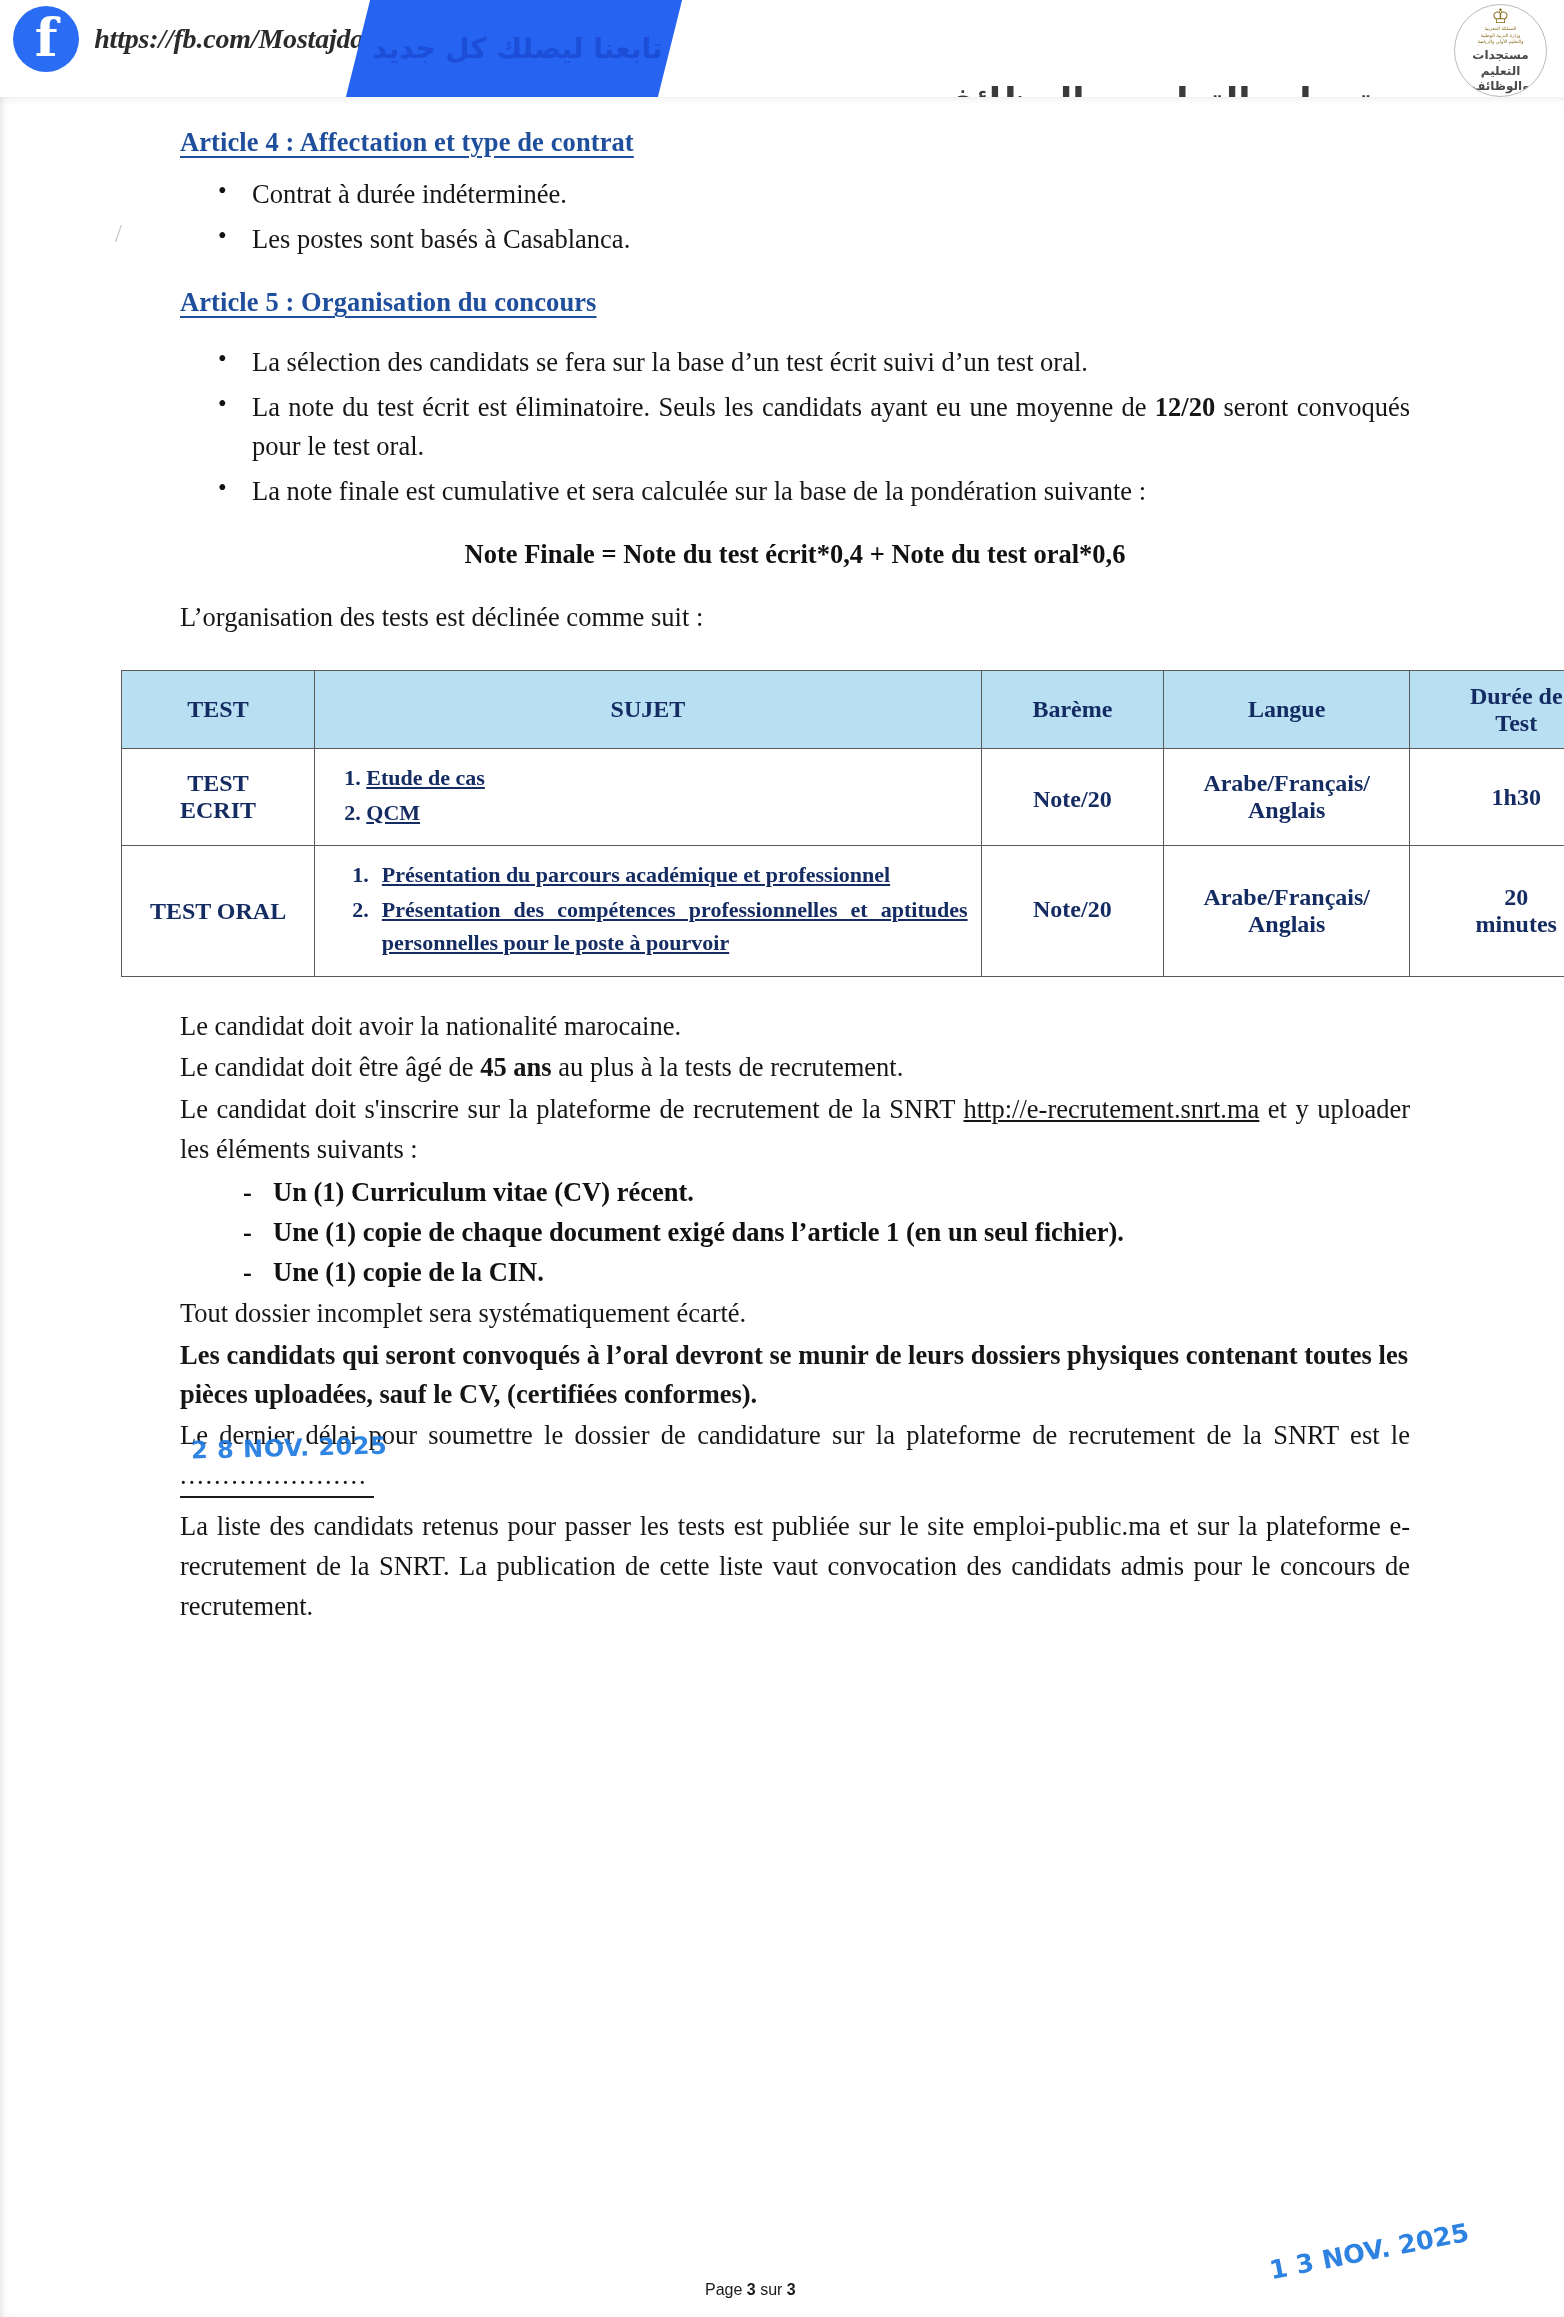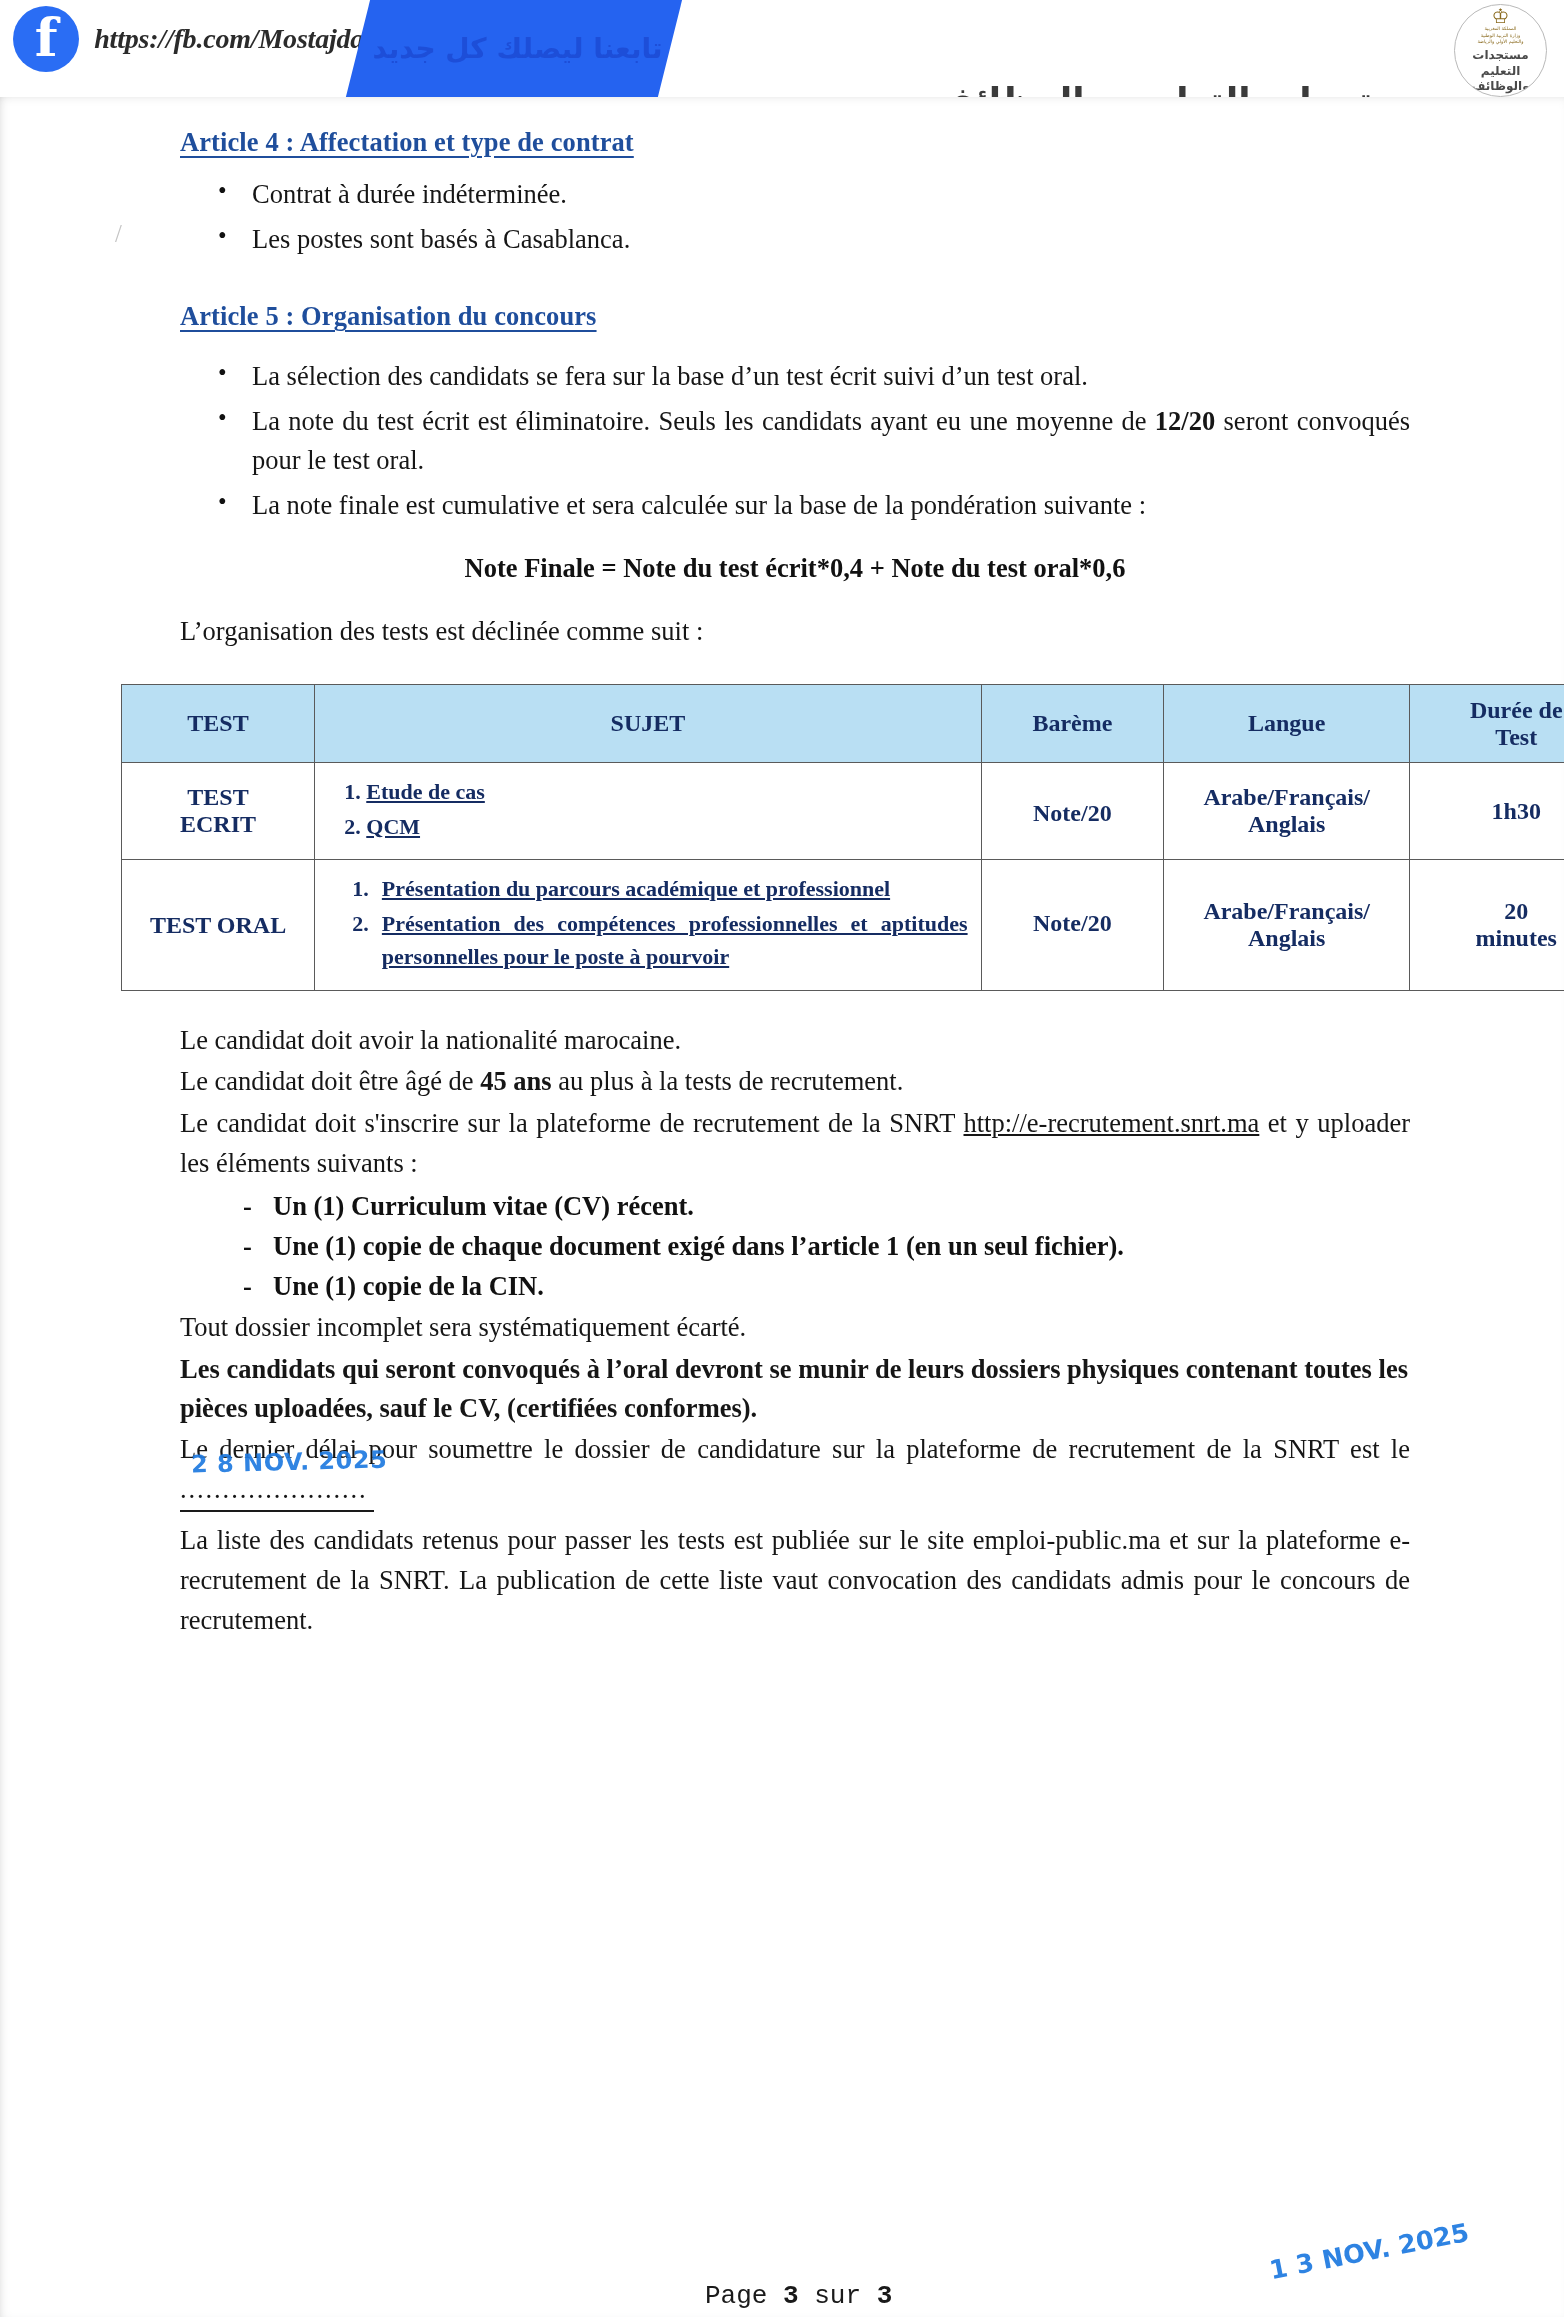--- a/index.html
+++ b/index.html
@@ -357,22 +357,22 @@
     position: absolute;
     left: 0;
     top: 2167px;
     width: 1564px;
     height: 66px;
   }
   .page-num {
     position: absolute;
     left: 705px;
     top: 17px;
-    font-family: Liberation Mono, monospace;
-    font-size: 26px;
+    font-family: Liberation Sans, sans-serif;
+    font-size: 16px;
     color: #1a1a1a;
   }
   .page-num .b { font-weight: bold; }
   .footer-stamp {
     position: absolute;
     left: 1268px;
     top: -28px;
     color: #1f7ae0;
     font-family: "DejaVu Sans", sans-serif;
     font-weight: bold;
@@ -425,21 +425,21 @@
   <div class="corner-mark">/</div>
 
   <div class="content">
 
     <h2 class="article-title" style="margin-top:30px;">Article 4 : Affectation et type de contrat</h2>
     <ul class="bullets">
       <li>Contrat à durée indéterminée.</li>
       <li>Les postes sont basés à Casablanca.</li>
     </ul>
 
-    <h2 class="article-title" style="margin-top:42px;">Article 5 : Organisation du concours</h2>
+    <h2 class="article-title" style="margin-top:28px;">Article 5 : Organisation du concours</h2>
 
     <ul class="bullets justified" style="margin-top:24.6px;">
       <li>
         <span>La sélection des candidats se fera sur la base d’un test écrit suivi d’un test oral.</span>
       </li>
       <li>
         <span>La note du test écrit est éliminatoire. Seuls les candidats ayant eu une moyenne de </span><span class="b">12/20</span><span> seront convoqués pour le test oral.</span>
       </li>
       <li>
         <span>La note finale est cumulative et sera calculée sur la base de la pondération suivante :</span>

